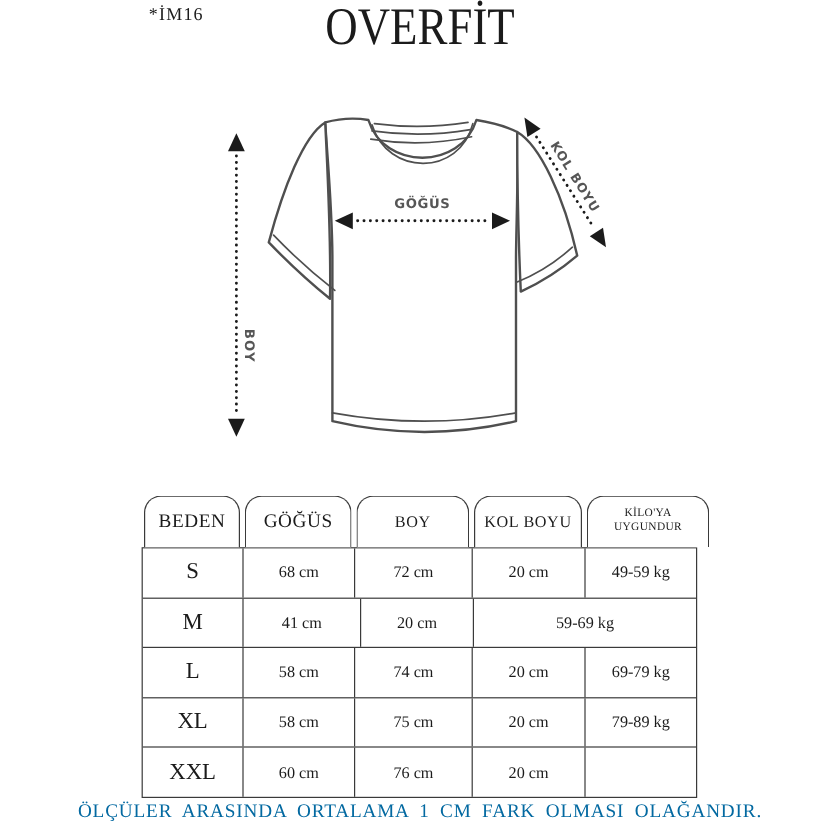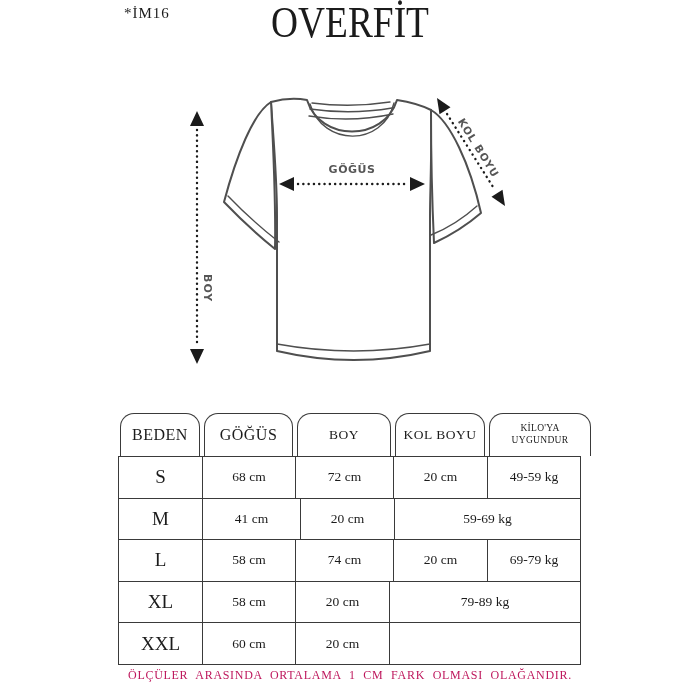--- a/index.html
+++ b/index.html
@@ -36,21 +36,21 @@
   .tr:last-child{border-bottom:none;}
   .td{box-sizing:border-box;flex:none;border-right:1.7px solid #3a3a3a;
       display:flex;align-items:center;justify-content:center;}
   .td.c0{width:84px;font-size:19px;}
   .td.c1{width:93px}.td.c2{width:98px}.td.c3{width:94px}
   .td.c4{flex:1;border-right:none;}
   .td.c1,.td.c2,.td.c3,.td.c4{font-size:13.5px;}
 
   
   #footer-note{position:absolute;left:0;top:668px;width:700px;text-align:center;
-               font-size:12px;letter-spacing:0.7px;word-spacing:4px;color:#be185d;}
+               font-size:16px;letter-spacing:0.7px;word-spacing:4px;color:#0369a1;}
 </style>
 </head>
 <body>
 
 <div id="page">
 
   <div id="product-code">*İM16</div>
   <div id="page-title">OVERFİT</div>
 
   <svg id="diagram-svg" viewBox="0 0 700 700" xmlns="http://www.w3.org/2000/svg">
@@ -133,25 +133,27 @@
       <div class="tr">
         <div class="td c0">L</div>
         <div class="td c1">58 cm</div>
         <div class="td c2">74 cm</div>
         <div class="td c3">20 cm</div>
         <div class="td c4">69-79 kg</div>
       </div>
       <div class="tr">
         <div class="td c0">XL</div>
         <div class="td c1">58 cm</div>
+        <div class="td c2">75 cm</div>
         <div class="td c3">20 cm</div>
         <div class="td c4">79-89 kg</div>
       </div>
       <div class="tr">
         <div class="td c0">XXL</div>
         <div class="td c1">60 cm</div>
+        <div class="td c2">76 cm</div>
         <div class="td c3">20 cm</div>
       </div>
     </div>
   </div>
 
   <div id="footer-note">ÖLÇÜLER ARASINDA ORTALAMA 1 CM FARK OLMASI OLAĞANDIR.</div>
 </div>
 
 </body></html>

